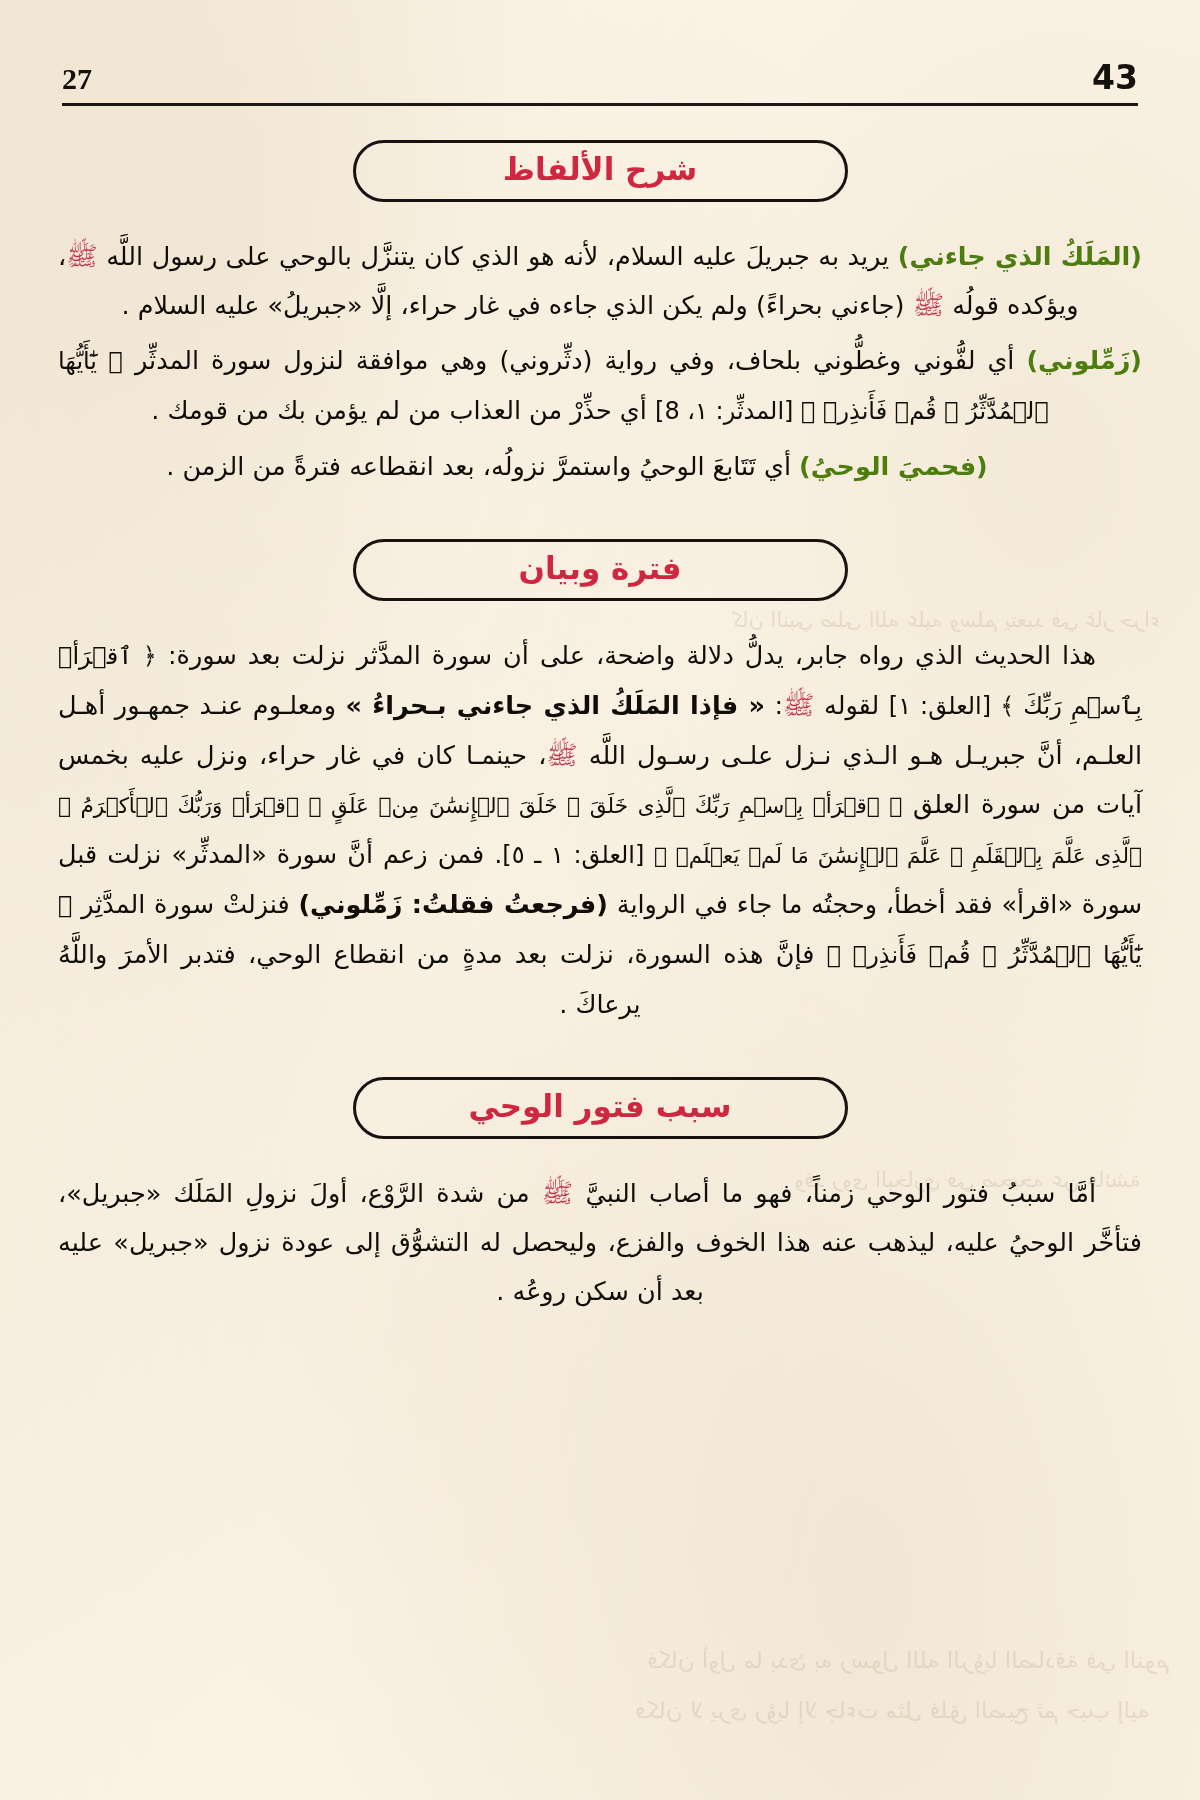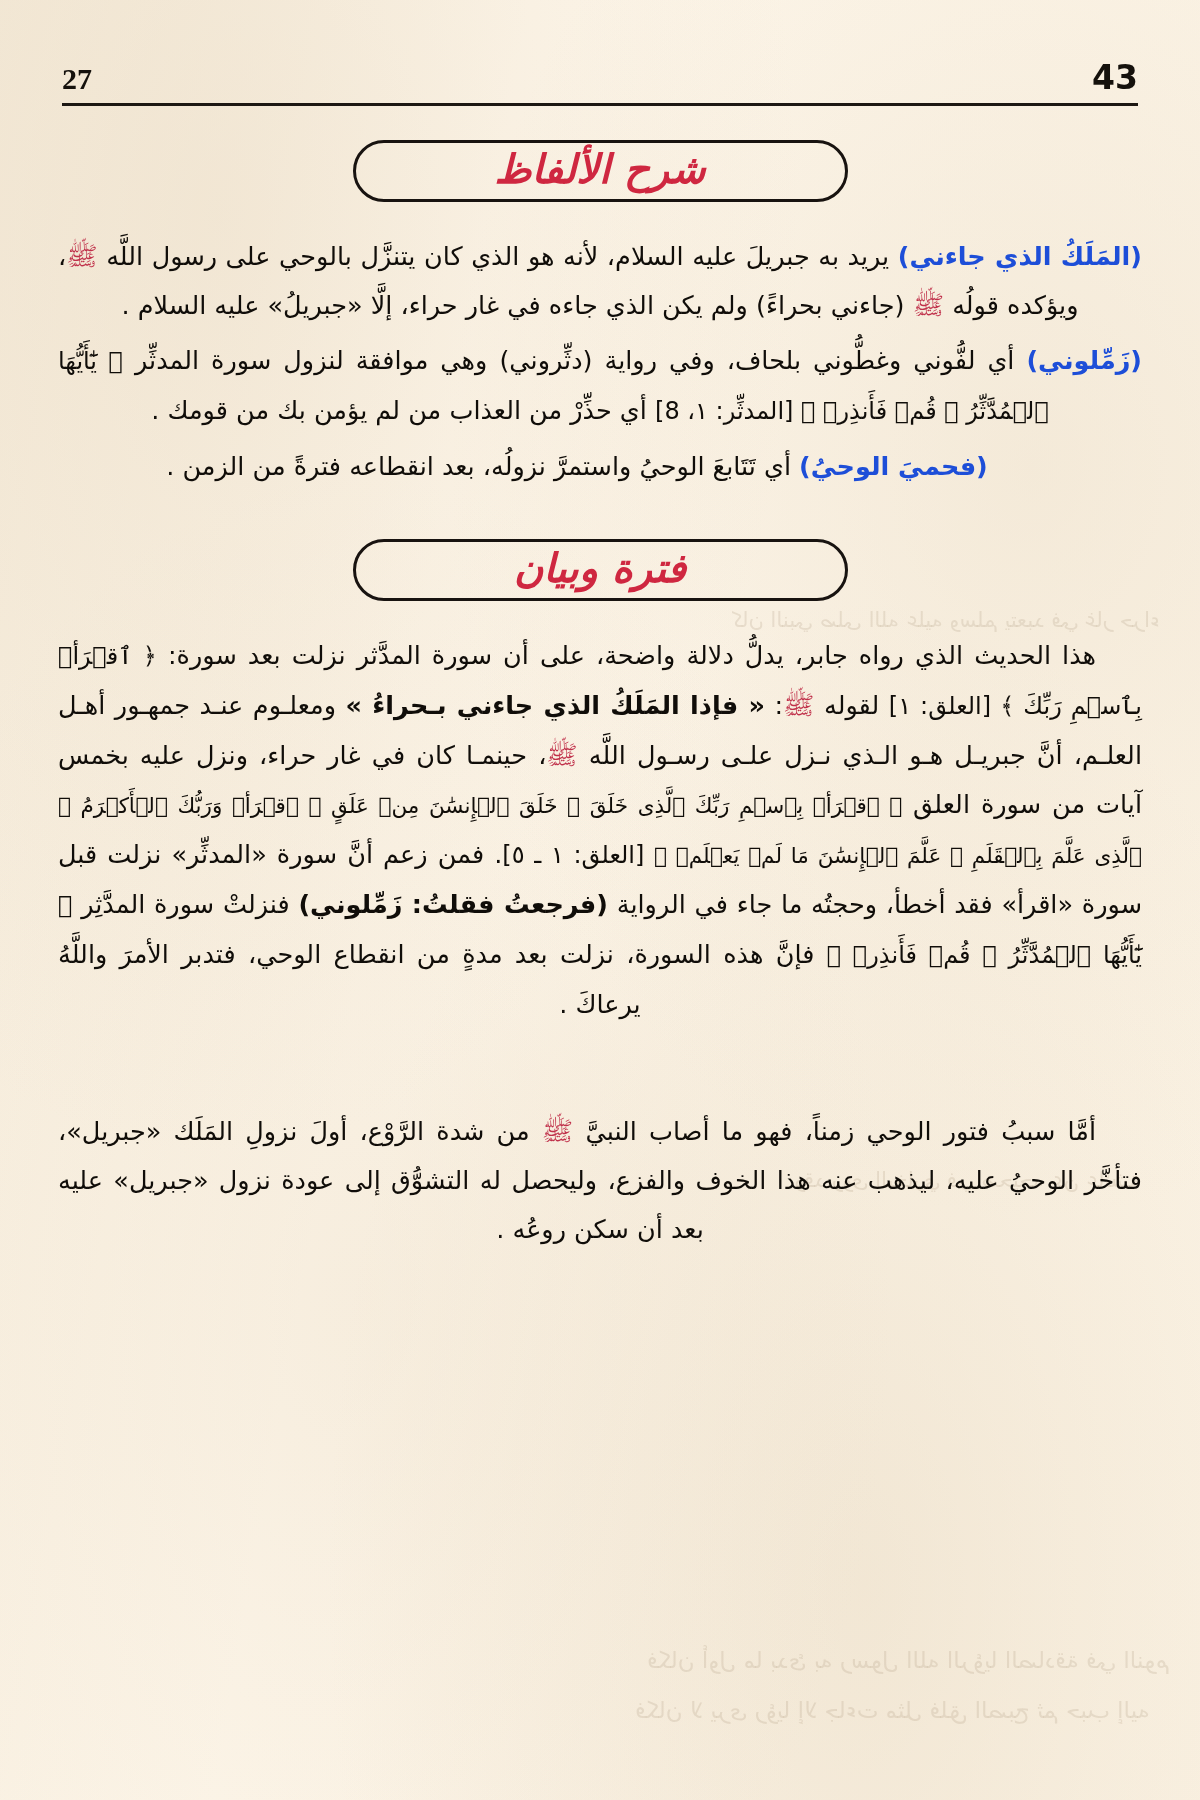--- a/index.html
+++ b/index.html
@@ -109,47 +109,46 @@
     min-width: 495px;
     height: 62px;
     display: flex;
     align-items: center;
     justify-content: center;
     background: transparent;
     box-sizing: border-box;
   }
   .pill span {
     color: #cf2740;
-    font-size: 40px;
+    font-size: 31px;
     font-weight: bold;
     letter-spacing: 0px;
     line-height: 1;
     position: relative;
     top: -2px;
-    font-style: italic;
   }
 
   
   .body-block {
     margin: 0 58px;
     color: #100d09;
     font-size: 25.5px;
     line-height: 49px;
     text-align: justify;
     text-align-last: center;
   }
   p.para {
     margin: 0 0 6px 0;
     text-indent: 0;
   }
   p.para.indent {
     text-indent: 46px;
   }
   .kw {
-    color: #1d4ed8;
+    color: #4d7c0f;
     font-weight: bold;
   }
   .bold {
     font-weight: bold;
   }
   .sallam-red {
     color: #c0304a;
     font-size: 26px;
   }
   .quran {
@@ -217,20 +216,25 @@
     </div>
 
     <div class="gap-md"></div>
 
     <div class="body-block">
       <p class="para indent"><span>هذا الحديث الذي رواه جابر، يدلُّ دلالة واضحة، على أن سورة المدَّثر نزلت بعد سورة: </span><span class="quran">﴿ ٱقۡرَأۡ بِٱسۡمِ رَبِّكَ ﴾</span><span class="ref"> [العلق: ١]</span><span> لقوله </span><span class="sallam-red">ﷺ</span><span>: </span><span class="bold">« فإذا المَلَكُ الذي جاءني بـحراءُ »</span><span> ومعلـوم عنـد جمهـور أهـل العلـم، أنَّ جبريـل هـو الـذي نـزل علـى رسـول اللَّه </span><span class="sallam-red">ﷺ</span><span>، حينمـا كان في غار حراء، ونزل عليه بخمس آيات من سورة العلق </span><span class="quran small-quran">﴿ ٱقۡرَأۡ بِٱسۡمِ رَبِّكَ ٱلَّذِى خَلَقَ ۞ خَلَقَ ٱلۡإِنسَٰنَ مِنۡ عَلَقٍ ۞ ٱقۡرَأۡ وَرَبُّكَ ٱلۡأَكۡرَمُ ۞ ٱلَّذِى عَلَّمَ بِٱلۡقَلَمِ ۞ عَلَّمَ ٱلۡإِنسَٰنَ مَا لَمۡ يَعۡلَمۡ ﴾</span><span class="ref"> [العلق: ١ ـ ٥]</span><span>. فمن زعم أنَّ سورة «المدثِّر» نزلت قبل سورة «اقرأ» فقد أخطأ، وحجتُه ما جاء في الرواية </span><span class="bold">(فرجعتُ فقلتُ: زَمِّلوني)</span><span> فنزلتْ سورة المدَّثِر </span><span class="quran">﴿ يَٰٓأَيُّهَا ٱلۡمُدَّثِّرُ ۞ قُمۡ فَأَنذِرۡ ﴾</span><span> فإنَّ هذه السورة، نزلت بعد مدةٍ من انقطاع الوحي، فتدبر الأمرَ واللَّهُ يرعاكَ .</span></p>
     </div>
 
     <div class="gap-lg"></div>
 
+    <div class="pill-wrap">
+      <div class="pill">
+        <span>سبب فتور الوحي</span>
+      </div>
+    </div>
 
     <div class="gap-md"></div>
 
     <div class="body-block">
       <p class="para indent"><span>أمَّا سببُ فتور الوحي زمناً، فهو ما أصاب النبيَّ </span><span class="sallam-red">ﷺ</span><span> من شدة الرَّوْع، أولَ نزولِ المَلَك «جبريل»، فتأخَّر الوحيُ عليه، ليذهب عنه هذا الخوف والفزع، وليحصل له التشوُّق إلى عودة نزول «جبريل» عليه بعد أن سكن روعُه .</span></p>
     </div>
 
   </div>
 </div>
 

